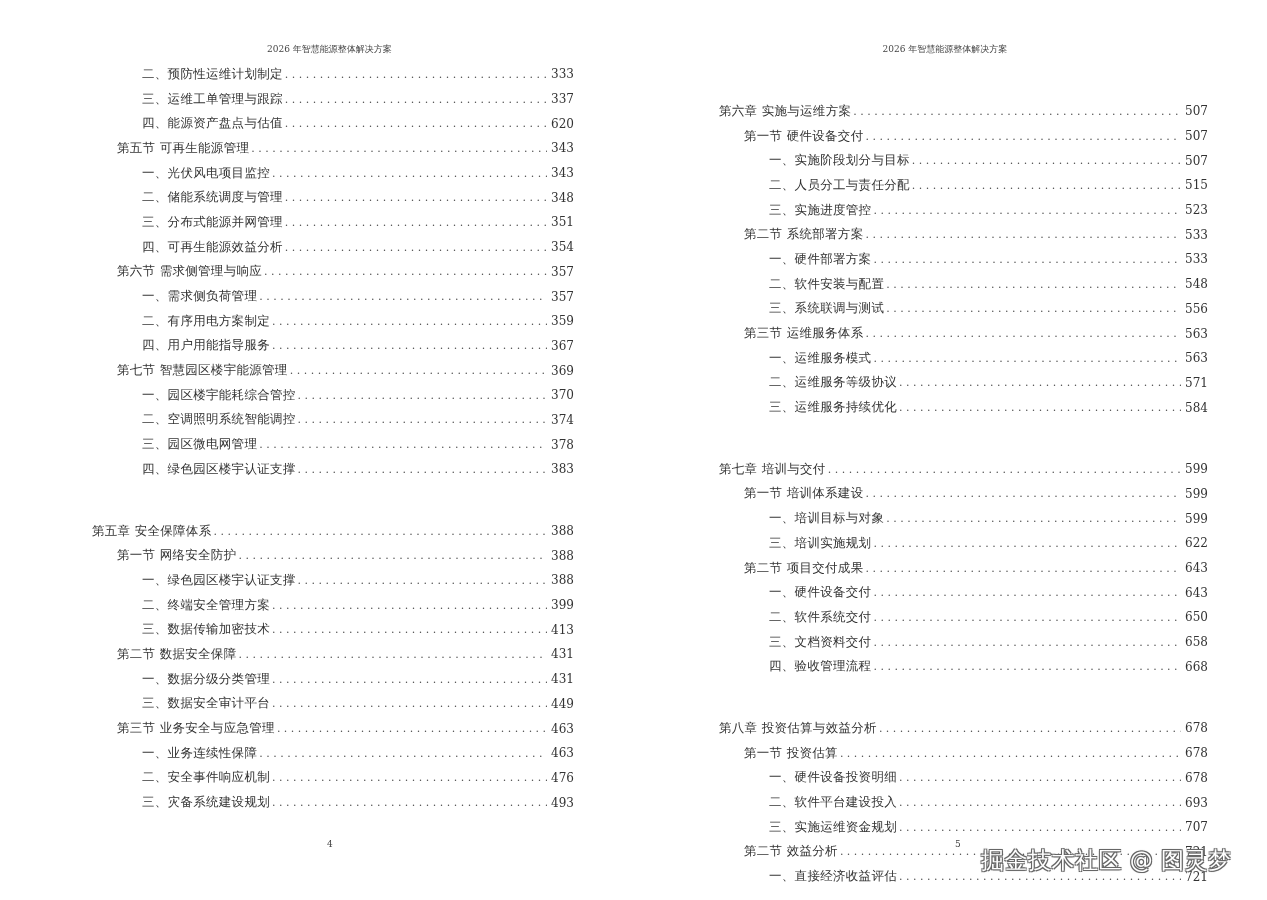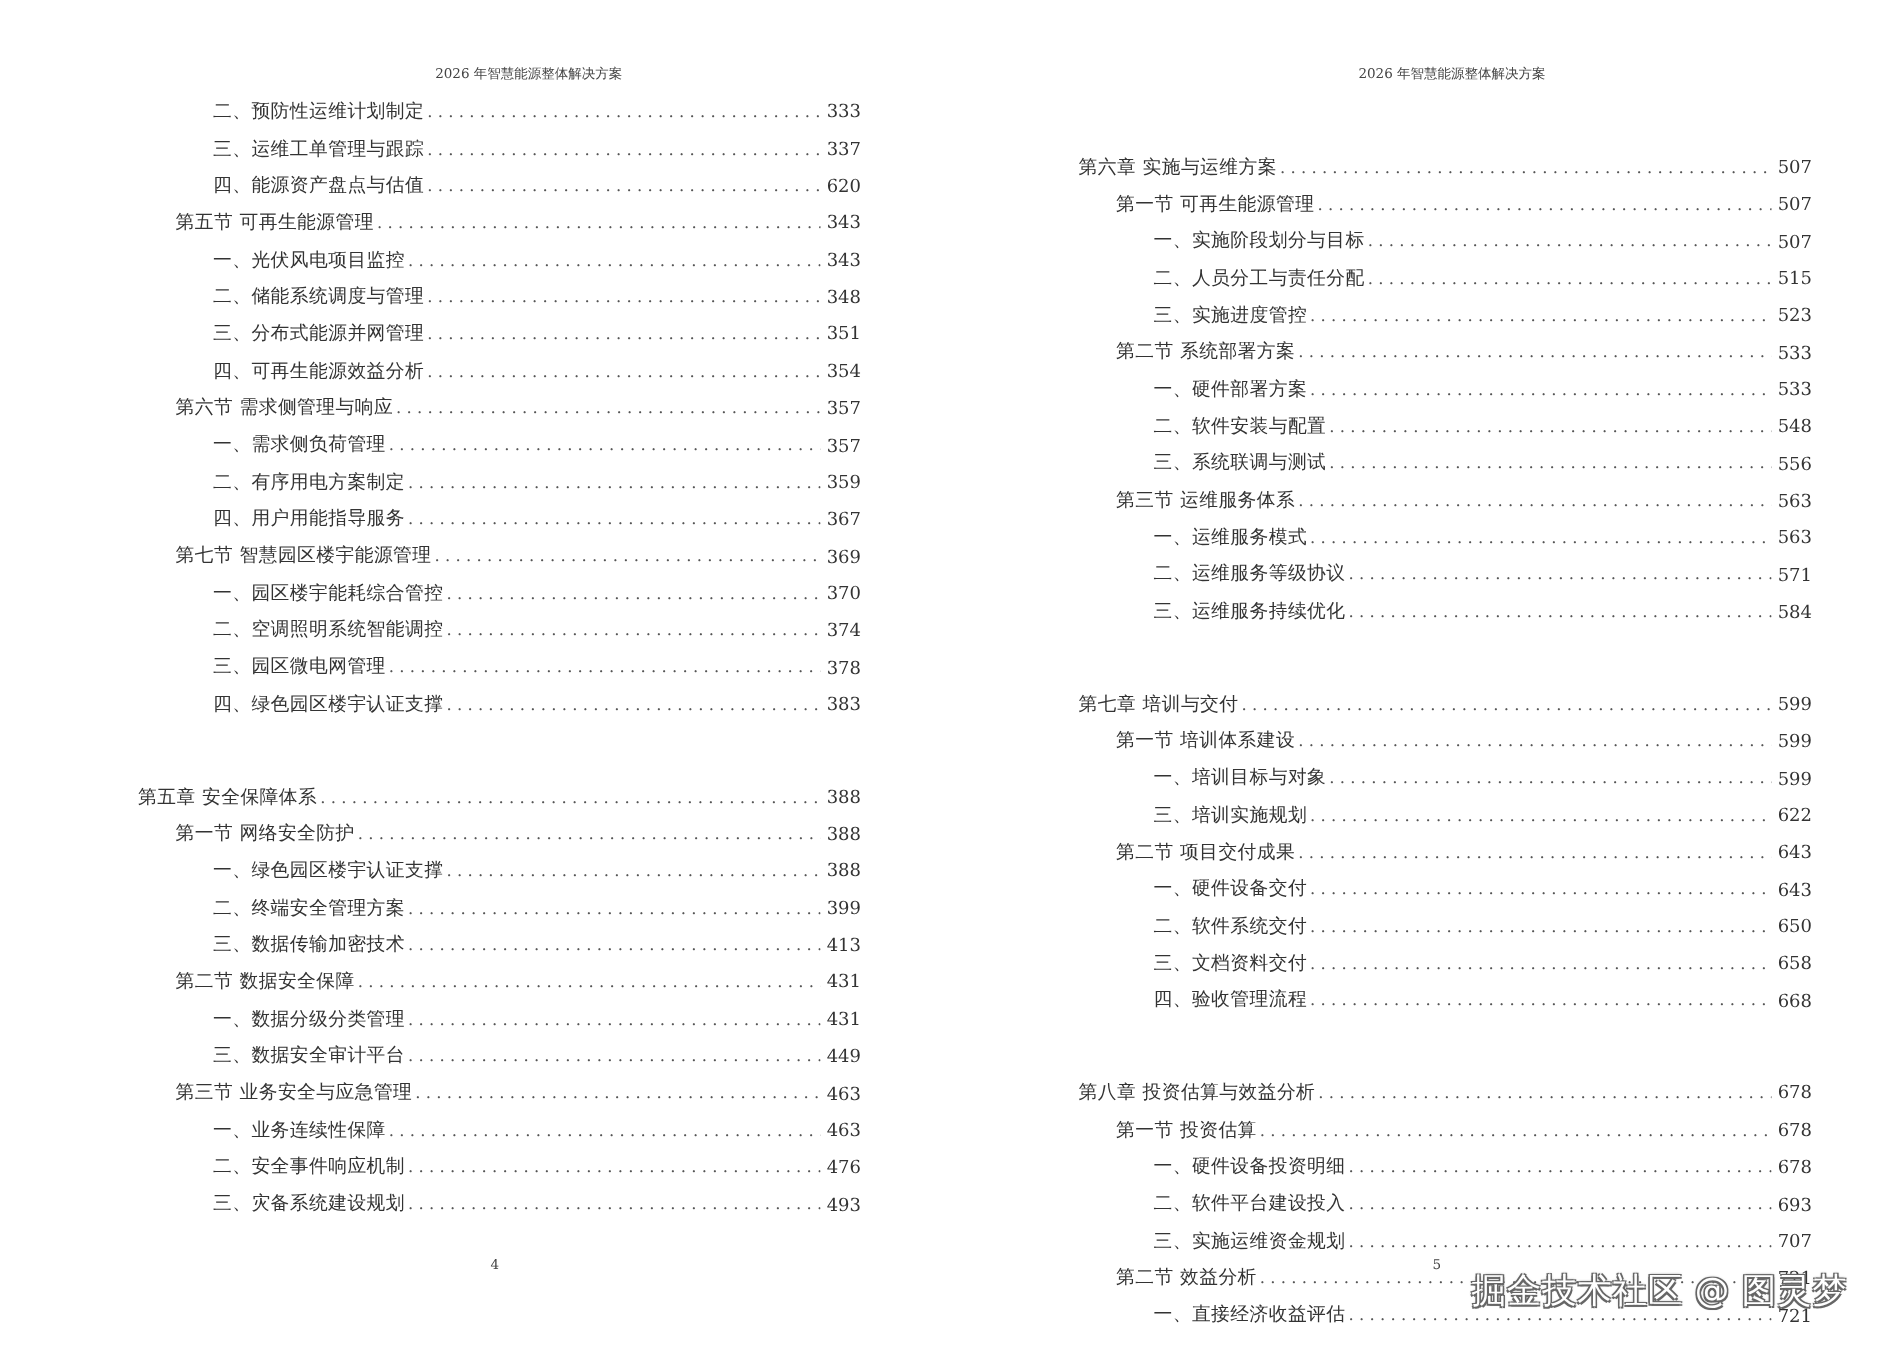--- a/index.html
+++ b/index.html
@@ -1,20 +1,20 @@
 <!DOCTYPE html>
 <html><head>
 <meta charset="utf-8">
 <style>
   html, body { margin:0; padding:0; }
   body {
     width:1267px; height:900px; background:#ffffff; position:relative; overflow:hidden;
     font-family:"DejaVu Serif","Liberation Serif",serif; color:#333;
   }
-  .page { position:absolute; top:0; height:900px;padding-left:46px; }
+  .page { position:absolute; top:0; height:900px; }
   .page.left { left:0; width:633px; }
   .page.right { left:633px; width:634px; }
   .header {
     position:absolute; top:43px; left:0; width:100%; text-align:center;
     font-size:9px; color:#444;
   }
   .page.left .header { left:13px; }
   .page.right .header { left:-5px; }
   .toc { position:absolute; top:62px; }
   .page.left .toc { left:92px; width:482px; }
@@ -203,21 +203,21 @@
 
 <div class="page right">
   <div class="header">2026 年智慧能源整体解决方案</div>
   <div class="toc" id="toc-right">
       <div class="row lvl1">
         <span class="label">第六章  实施与运维方案</span>
         <span class="dots"></span>
         <span class="pg">507</span>
       </div>
       <div class="row lvl2">
-        <span class="label">第一节  可再生能源管理</span>
+        <span class="label">第一节  硬件设备交付</span>
         <span class="dots"></span>
         <span class="pg">507</span>
       </div>
       <div class="row lvl3">
         <span class="label">一、实施阶段划分与目标</span>
         <span class="dots"></span>
         <span class="pg">507</span>
       </div>
       <div class="row lvl3">
         <span class="label">二、人员分工与责任分配</span>

